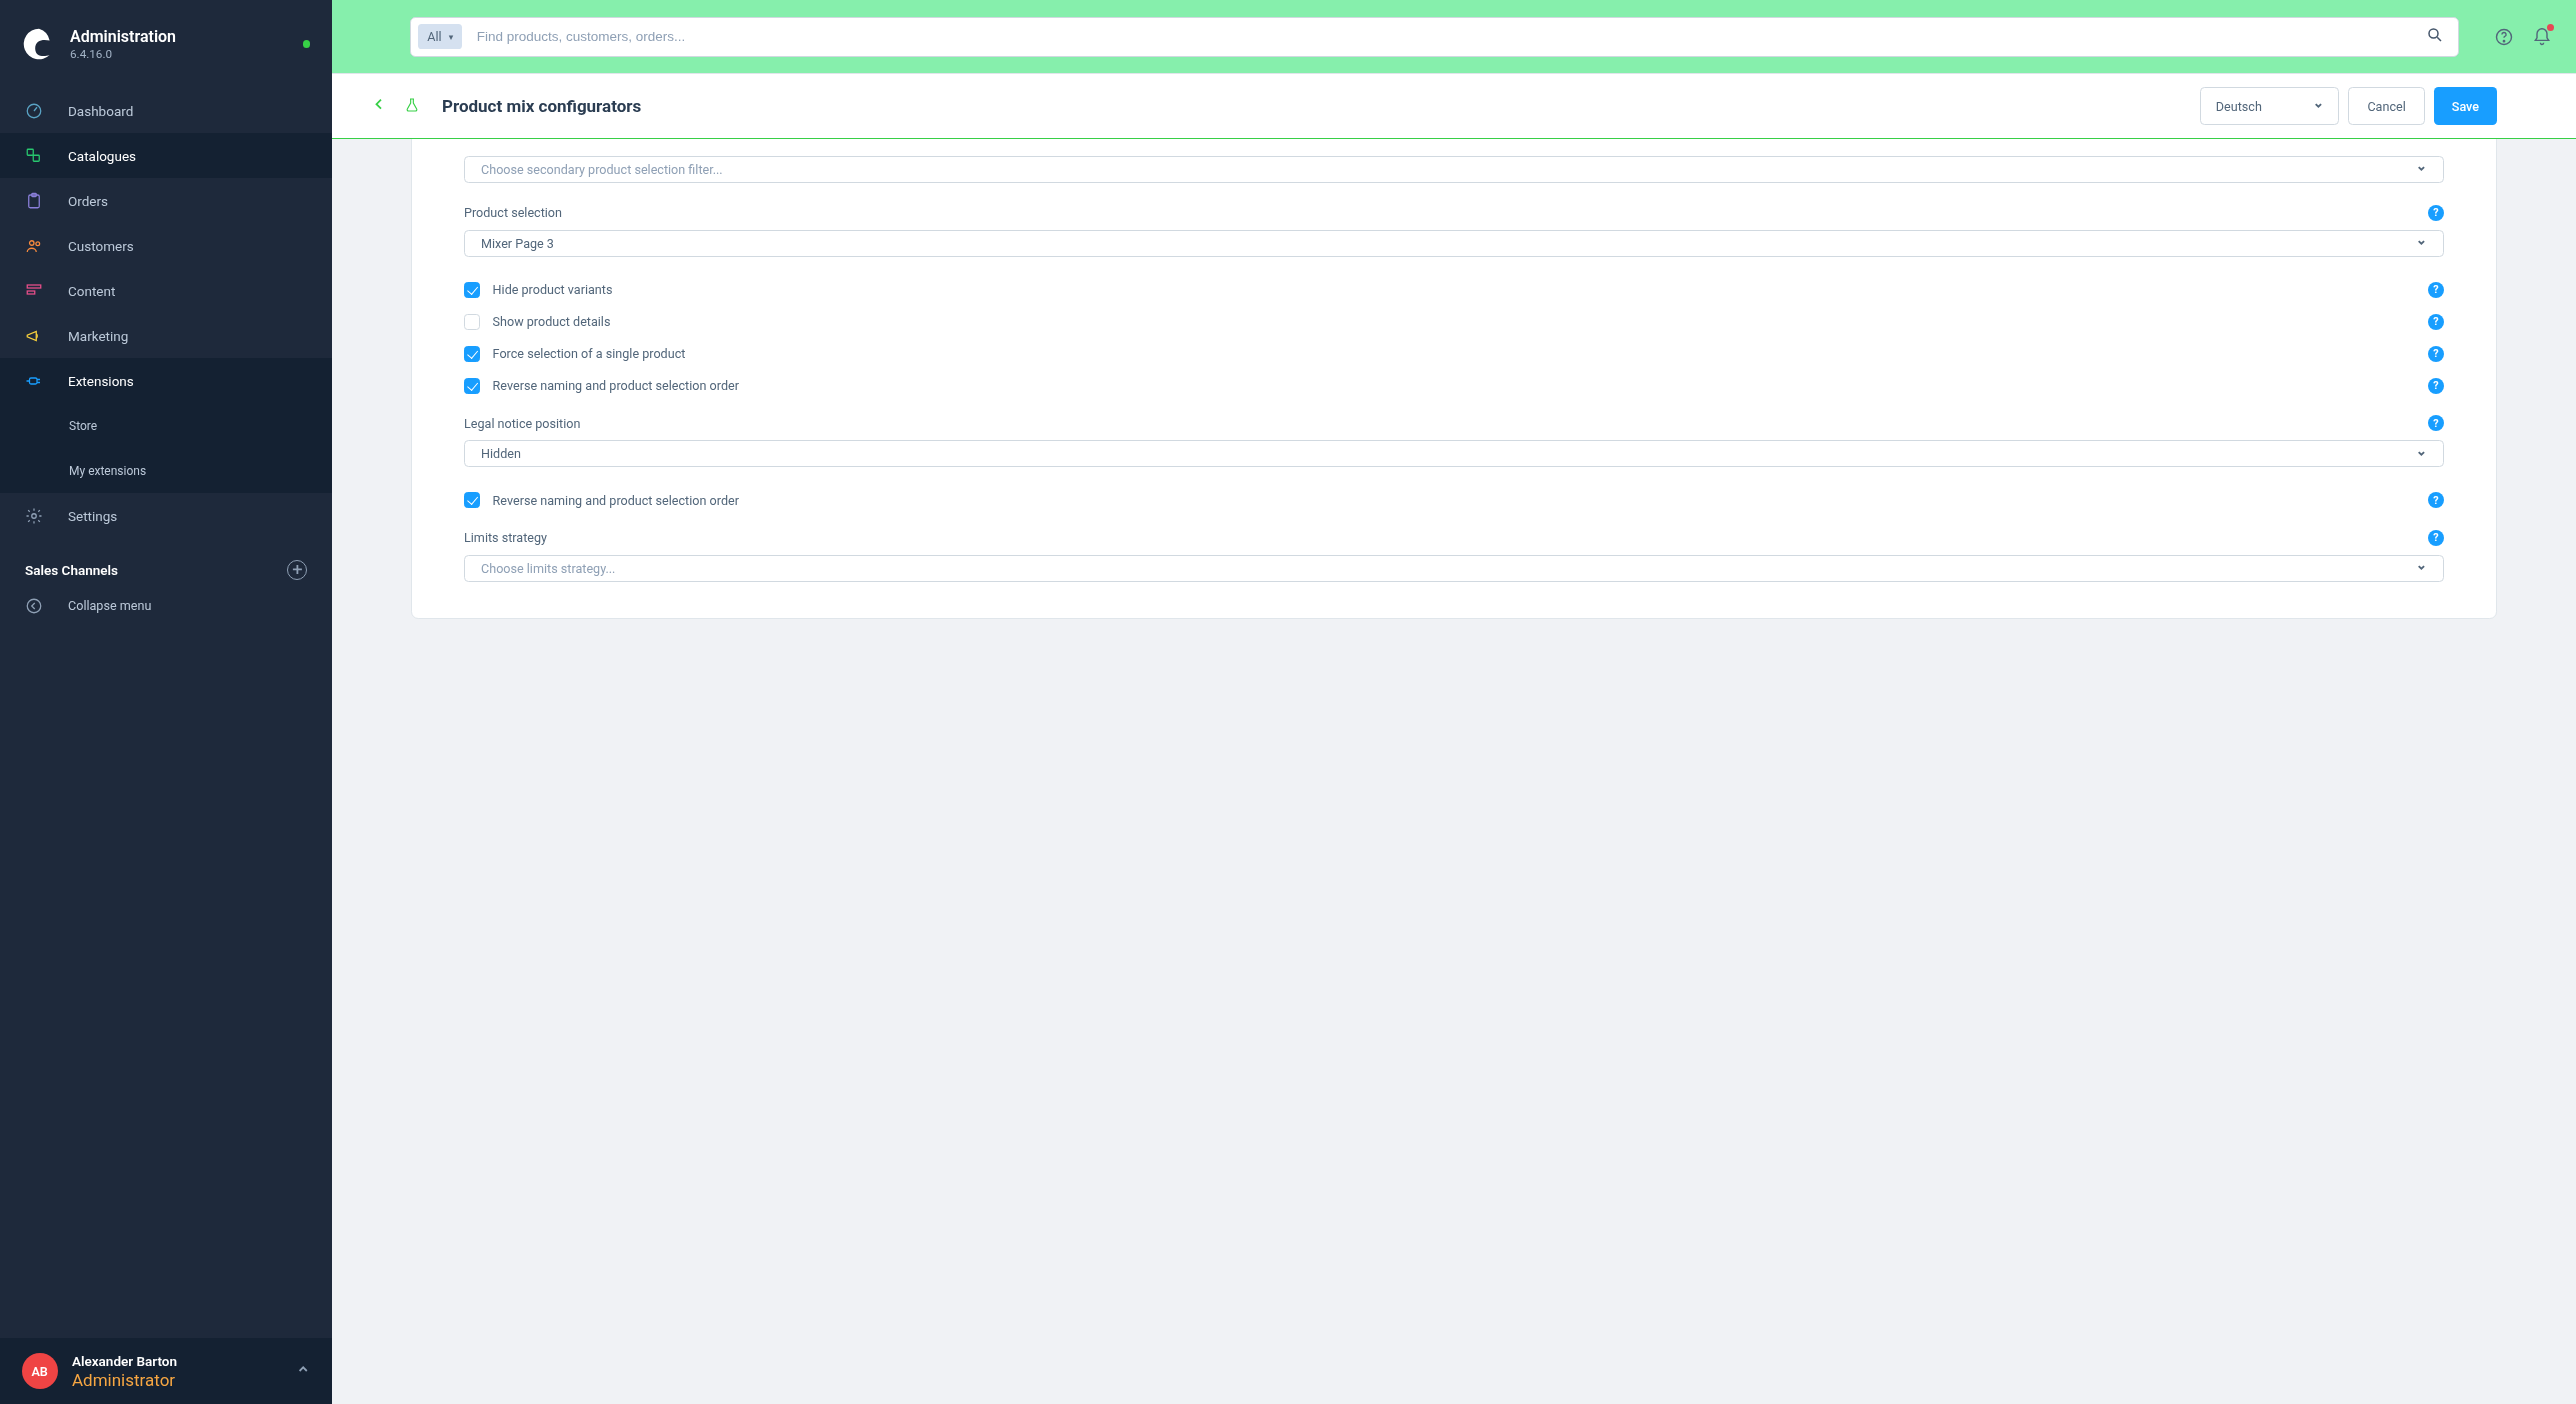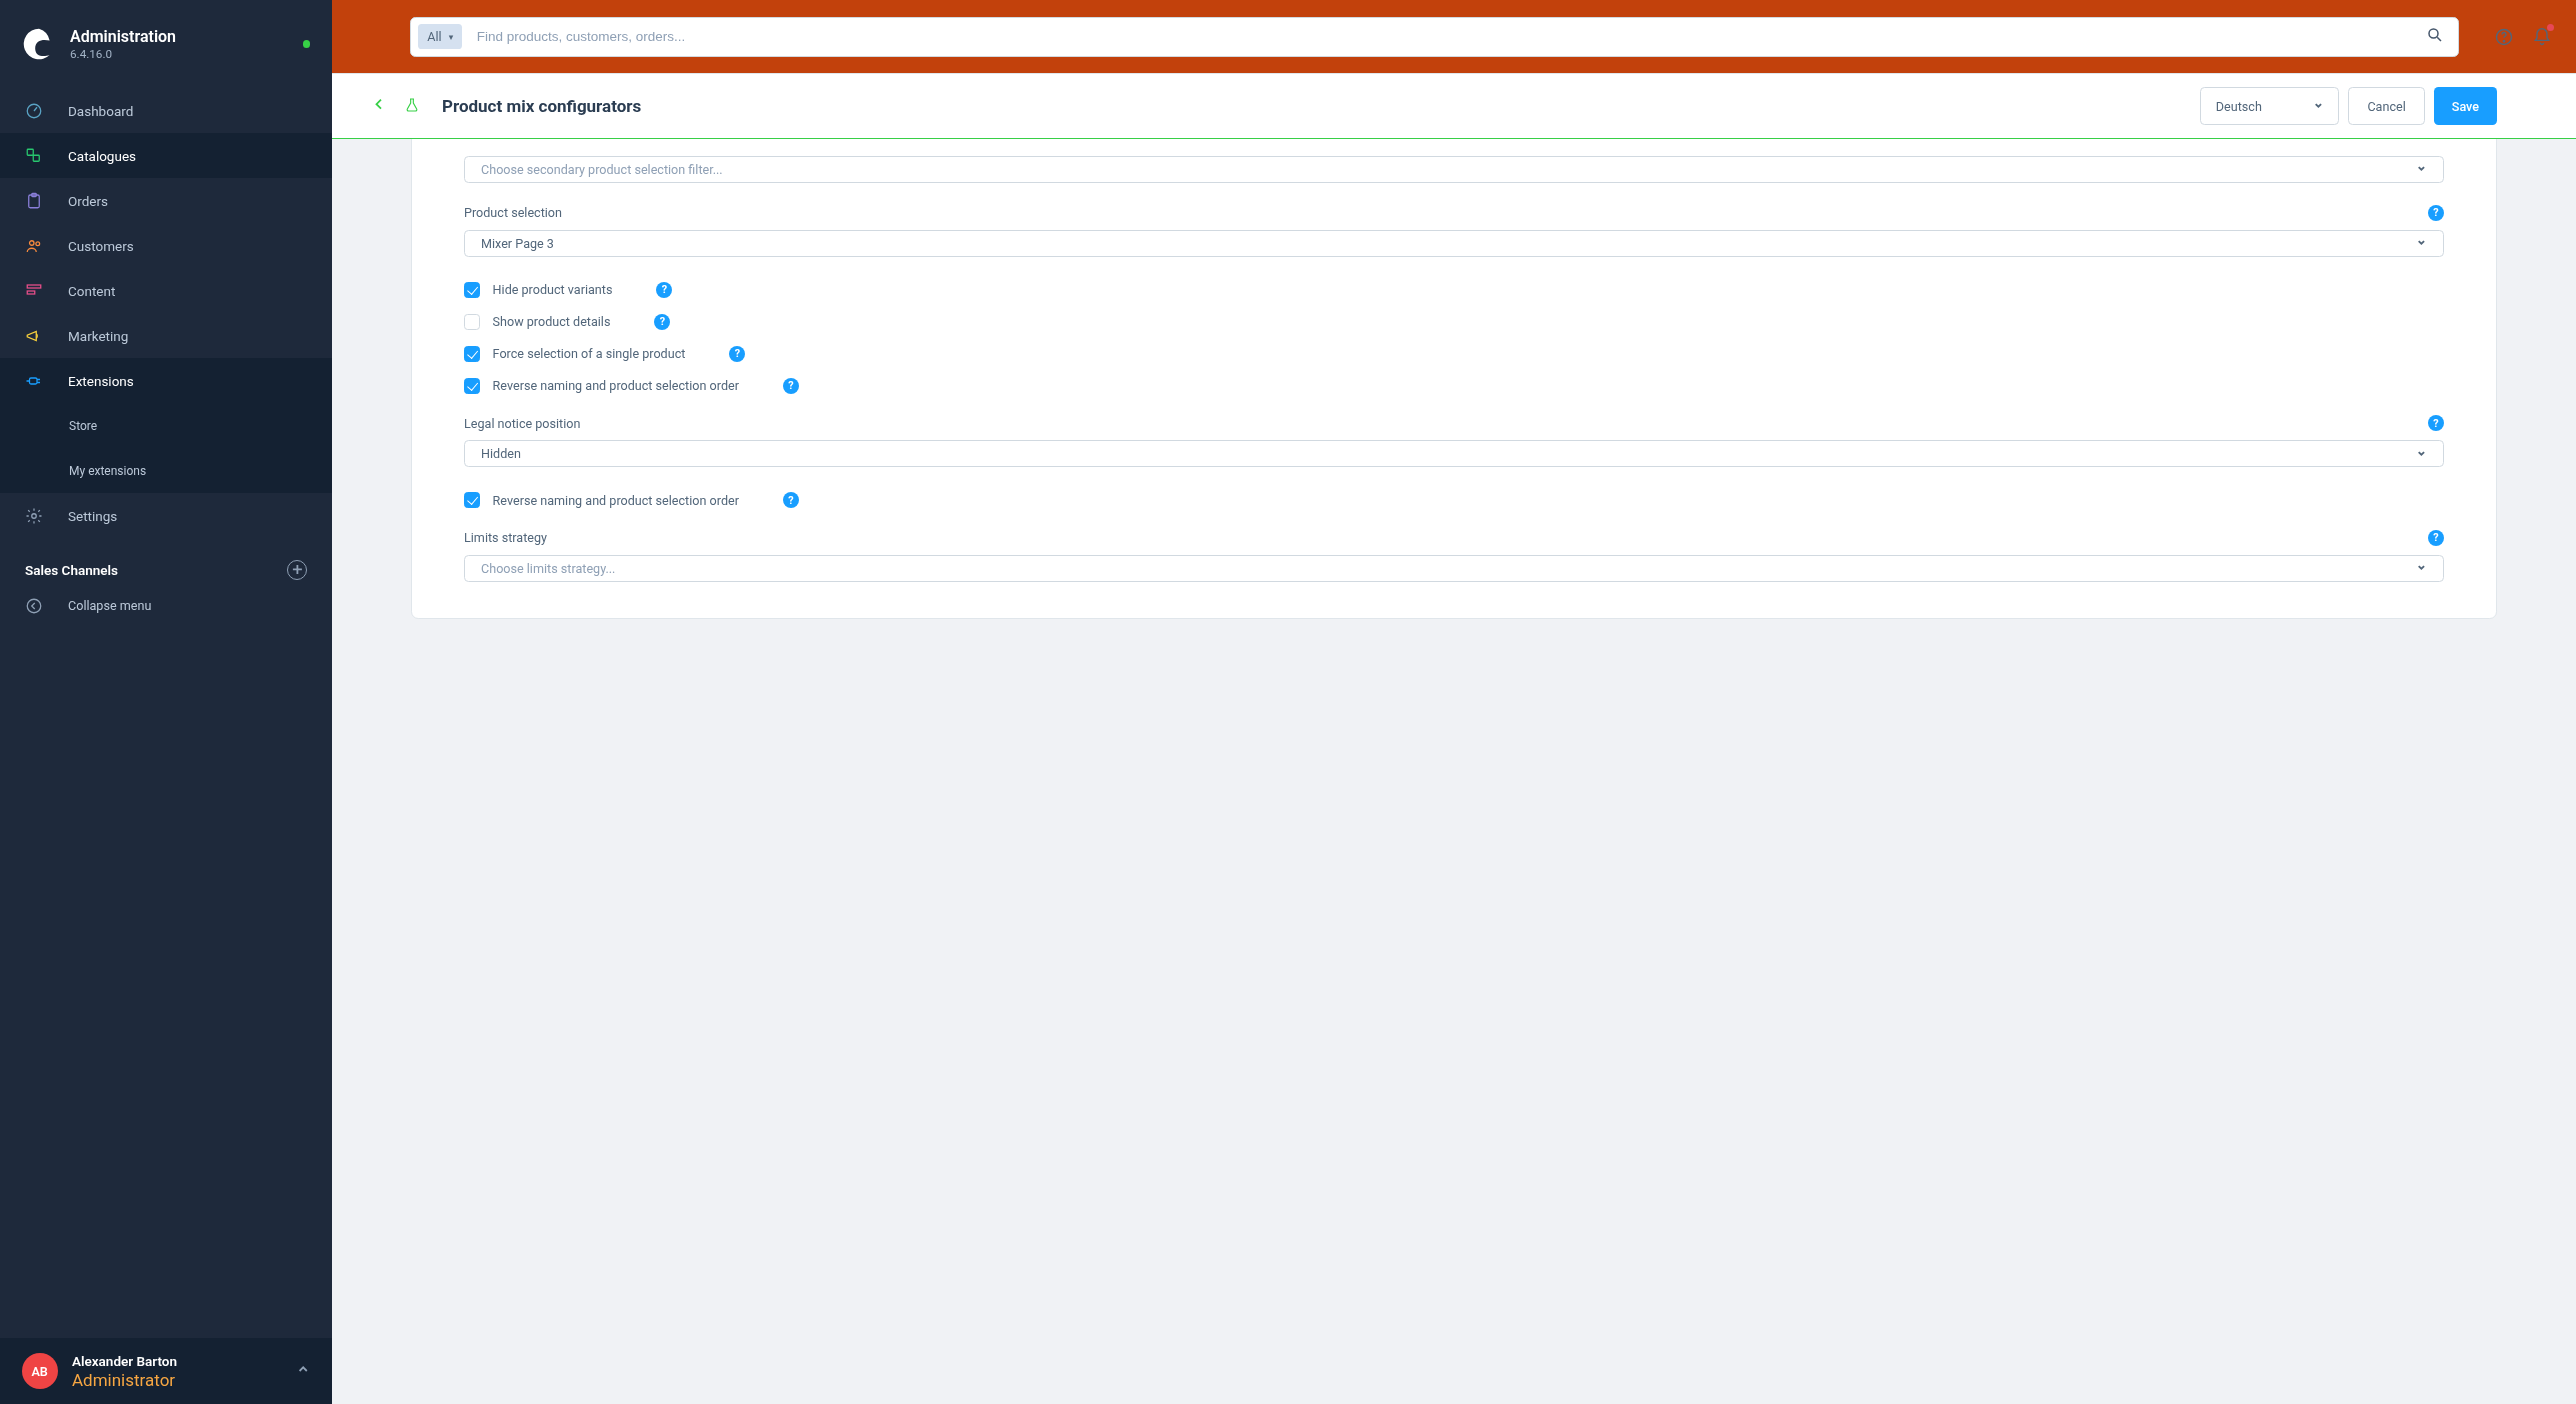--- a/index.html
+++ b/index.html
@@ -35,21 +35,21 @@
 
 .user-row { display: flex; align-items: center; padding: 14.4px 21.6px; background: #142132; }
 .avatar { width: 36px; height: 36px; border-radius: 50%; background: #ef4444; color: #fff; font-weight: 600; display: flex; align-items: center; justify-content: center; margin-right: 14.4px; font-size: 12.6px; }
 .user-name { font-size: 13.5px; color: #fff; font-weight: 600; }
 .user-role { font-size: 17px; color: #f6a642; margin-top: 0.9px; }
 .chevron-up { margin-left: auto; color: #8fa0b5; }
 
 
 .main { flex: 1; display: flex; flex-direction: column; background: #f0f2f5; min-width: 0; }
 
-.topbar { height: 74px; background: #c2410c; display: flex; align-items: center; padding: 0 23.4px 0 0; border-bottom: 0.9px solid #e0e6eb; }
+.topbar { height: 74px; background: #86efac; display: flex; align-items: center; padding: 0 23.4px 0 0; border-bottom: 0.9px solid #e0e6eb; }
 .search-wrap { flex: 1; margin-left: 78px; margin-right: 18px; }
 .search { display: flex; align-items: center; border: 0.9px solid #d1d9e0; border-radius: 5.4px; height: 40px; background: #fff; }
 .search-scope { background: #d5e1f0; color: #52667a; border-radius: 3.6px; padding: 5.4px 9px; margin-left: 7.2px; display: flex; align-items: center; gap: 7.2px; cursor: pointer; font-size: 12.6px; }
 .search-scope .chev { font-size: 9px; }
 .search-input { flex: 1; border: none; outline: none; padding: 0 14.4px; font-size: 13.5px; color: #52667a; background: transparent; }
 .search-input::placeholder { color: #8fa0b5; }
 .search-icon { margin-right: 14.4px; color: #44556a; }
 
 .topbar-icon { width: 21.6px; height: 21.6px; margin-left: 16px; cursor: pointer; color: #52667a; display: flex; align-items: center; justify-content: center; position: relative; }
 .noti-dot { position: absolute; top: -1.8px; right: -1.8px; width: 7.2px; height: 7.2px; border-radius: 50%; background: #e74856; }
@@ -69,21 +69,21 @@
 
 .form-row { margin-top: 21.6px; }
 .label-row { display: flex; align-items: center; justify-content: space-between; margin-bottom: 9px; }
 .field-label { font-size: 12.6px; color: #52667a; }
 .help-dot { width: 16px; height: 16px; border-radius: 50%; background: #189eff; color: #fff; font-size: 10.8px; font-weight: 700; display: flex; align-items: center; justify-content: center; cursor: pointer; }
 .select { border: 0.9px solid #d1d9e0; border-radius: 4.5px; height: 27px; padding: 0 16px; display: flex; align-items: center; justify-content: space-between; cursor: pointer; background: #fff; font-size: 12.6px; }
 .select .placeholder { color: #8fa0b5; }
 .select .value { color: #52667a; }
 .chev-sm { color: #52667a; }
 
-.checkbox-row { display: flex; align-items: center; justify-content: flex-start; margin-top: 16px; gap: 44px; }
+.checkbox-row { display: flex; align-items: center; justify-content: space-between; margin-top: 16px; gap: 44px; }
 .checkbox-row-first { margin-top: 25px; }
 .checkbox-left { display: flex; align-items: center; gap: 12.6px; }
 .checkbox { width: 16px; height: 16px; border-radius: 3.6px; border: 0.9px solid #d1d9e0; display: flex; align-items: center; justify-content: center; cursor: pointer; flex-shrink: 0; }
 .checkbox.checked { background: #189eff; border-color: #189eff; }
 .checkbox.checked::after { content: ""; width: 5.4px; height: 9px; border: solid #fff; border-width: 0 1.8px 1.8px 0; transform: rotate(40deg) translateY(-0.9px); }
 .check-label { font-size: 12.6px; color: #52667a; }
 
 
 .ic-dashboard { color: #5aa3c4; }
 .ic-catalogue { color: #28c76f; }

